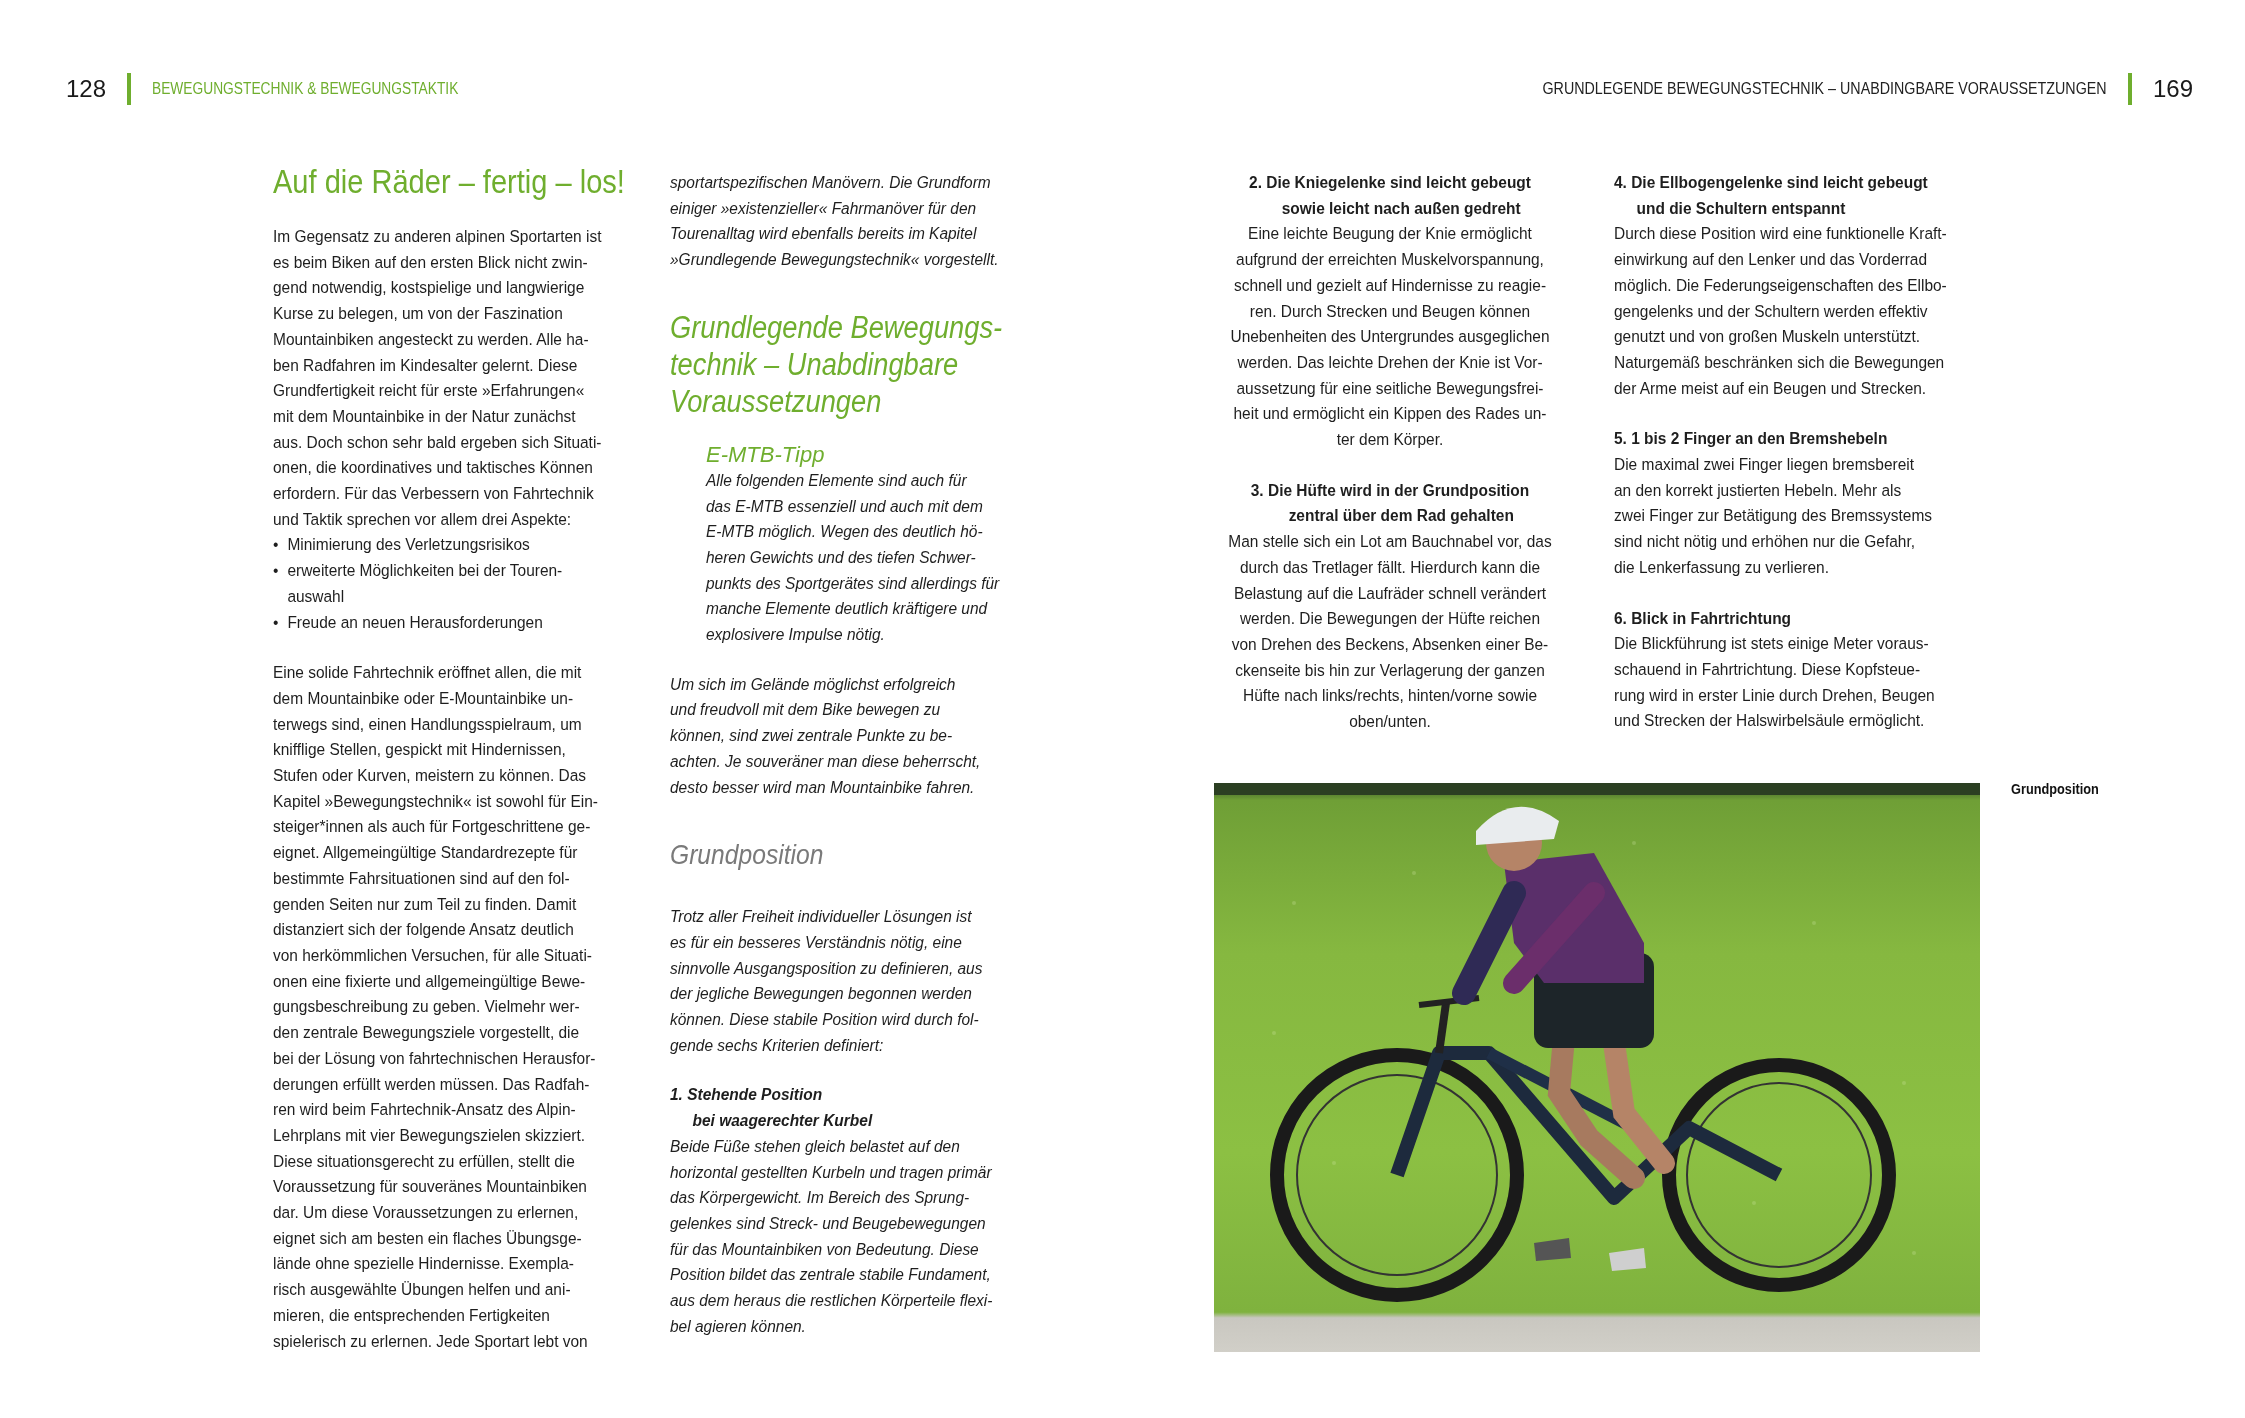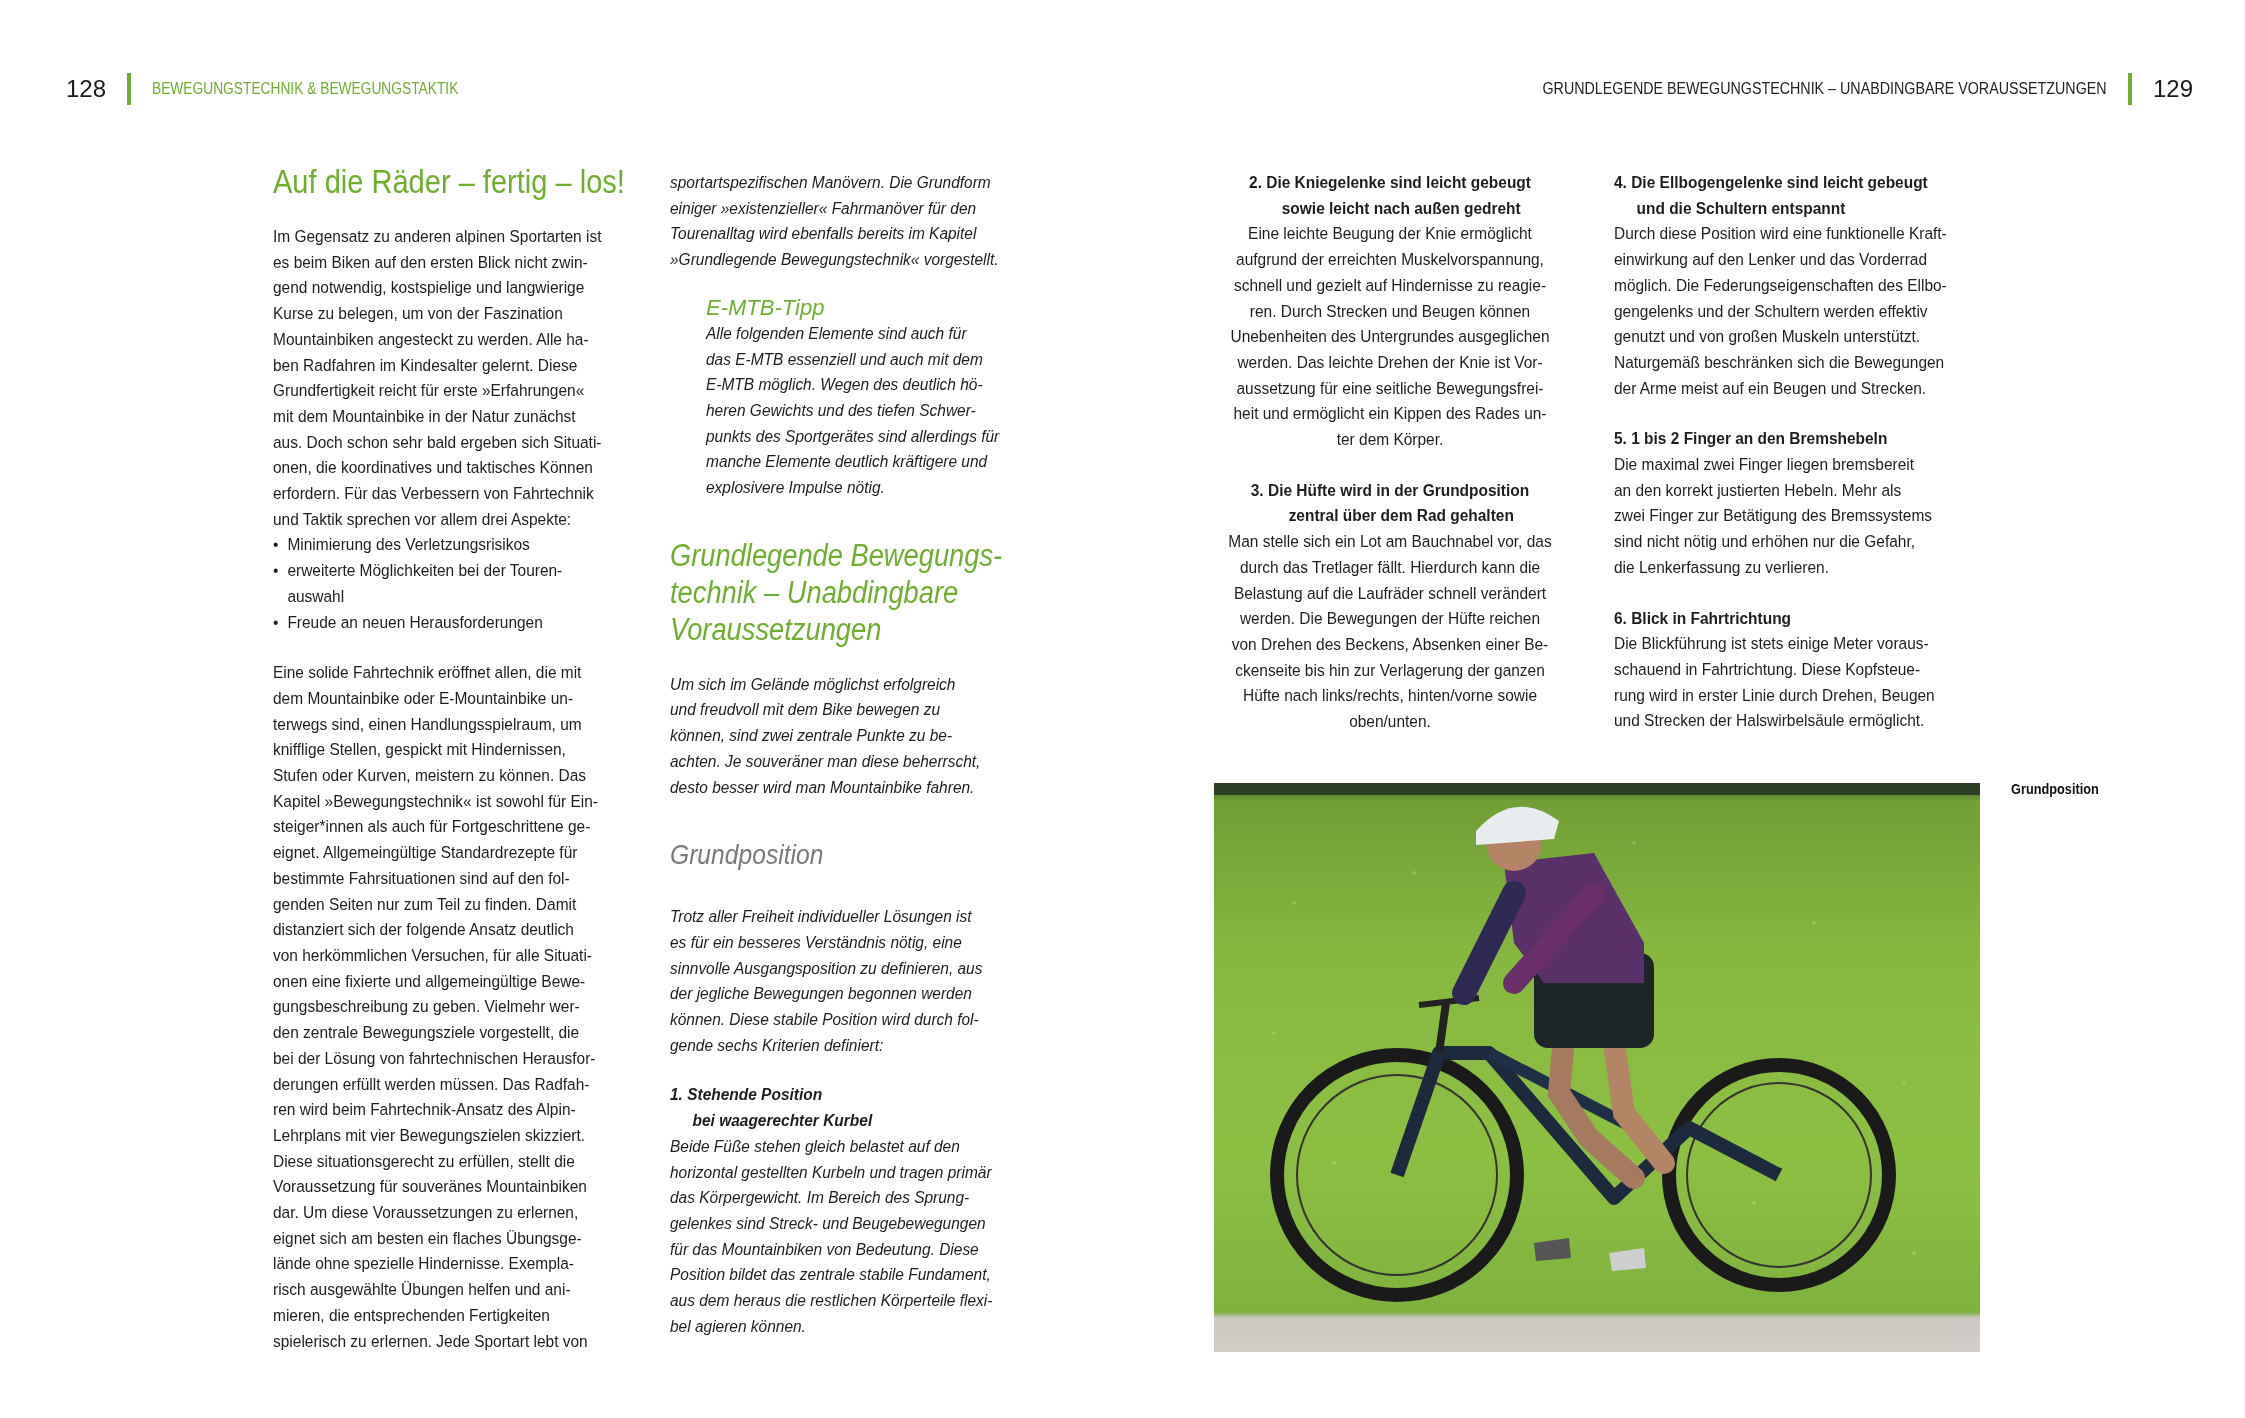--- a/index.html
+++ b/index.html
@@ -33,21 +33,21 @@
 <body>
 
 <div class="abs running-head" style="left:66px;">
   <span class="pagenum">128</span>
   <span class="vbar"></span>
   <span class="rh-left-title">BEWEGUNGSTECHNIK &amp; BEWEGUNGSTAKTIK</span>
 </div>
 <div class="abs running-head" style="right:52px; justify-content:space-between;">
   <span class="rh-right-title">GRUNDLEGENDE BEWEGUNGSTECHNIK – UNABDINGBARE VORAUSSETZUNGEN</span>
   <span class="vbar"></span>
-  <span class="pagenum">129</span>
+  <span class="pagenum">169</span>
 </div>
 
 <div class="col" style="left:273px; top:162px; width:380px;">
   <h1 class="h-green h1">Auf die Räder – fertig – los!</h1>
   <div class="body-text" style="margin-top:22px;" id="c1p1">
       <p>Im Gegensatz zu anderen alpinen Sportarten ist</p>
       <p>es beim Biken auf den ersten Blick nicht zwin-</p>
       <p>gend notwendig, kostspielige und langwierige</p>
       <p>Kurse zu belegen, um von der Faszination</p>
       <p>Mountainbiken angesteckt zu werden. Alle ha-</p>
@@ -108,37 +108,37 @@
     </div>
 </div>
 
 <div class="col" style="left:670px; top:170px; width:380px;font-style:italic;">
   <div class="body-text" id="c2p1">
       <p>sportartspezifischen Manövern. Die Grundform</p>
       <p>einiger »existenzieller« Fahrmanöver für den</p>
       <p>Tourenalltag wird ebenfalls bereits im Kapitel</p>
       <p>»Grundlegende Bewegungstechnik« vorgestellt.</p>
     </div>
+  <div style="margin-top:36px;" id="c2h2">
+      <p class="h-green h2">Grundlegende Bewegungs-</p>
+      <p class="h-green h2">technik – Unabdingbare</p>
+      <p class="h-green h2">Voraussetzungen</p>
+    </div>
   <div style="margin-left:36px; margin-top:22px;">
     <p class="tip-title">E-MTB-Tipp</p>
     <div class="body-text" id="c2tip">
         <p>Alle folgenden Elemente sind auch für</p>
         <p>das E-MTB essenziell und auch mit dem</p>
         <p>E-MTB möglich. Wegen des deutlich hö-</p>
         <p>heren Gewichts und des tiefen Schwer-</p>
         <p>punkts des Sportgerätes sind allerdings für</p>
         <p>manche Elemente deutlich kräftigere und</p>
         <p>explosivere Impulse nötig.</p>
       </div>
   </div>
-  <div style="margin-top:36px;" id="c2h2">
-      <p class="h-green h2">Grundlegende Bewegungs-</p>
-      <p class="h-green h2">technik – Unabdingbare</p>
-      <p class="h-green h2">Voraussetzungen</p>
-    </div>
   <div class="body-text" style="margin-top:24px;" id="c2p2">
       <p>Um sich im Gelände möglichst erfolgreich</p>
       <p>und freudvoll mit dem Bike bewegen zu</p>
       <p>können, sind zwei zentrale Punkte zu be-</p>
       <p>achten. Je souveräner man diese beherrscht,</p>
       <p>desto besser wird man Mountainbike fahren.</p>
     </div>
   <p class="h-gray" style="margin-top:38px;">Grundposition</p>
   <div class="body-text" style="margin-top:32px;" id="c2p3">
       <p>Trotz aller Freiheit individueller Lösungen ist</p>

